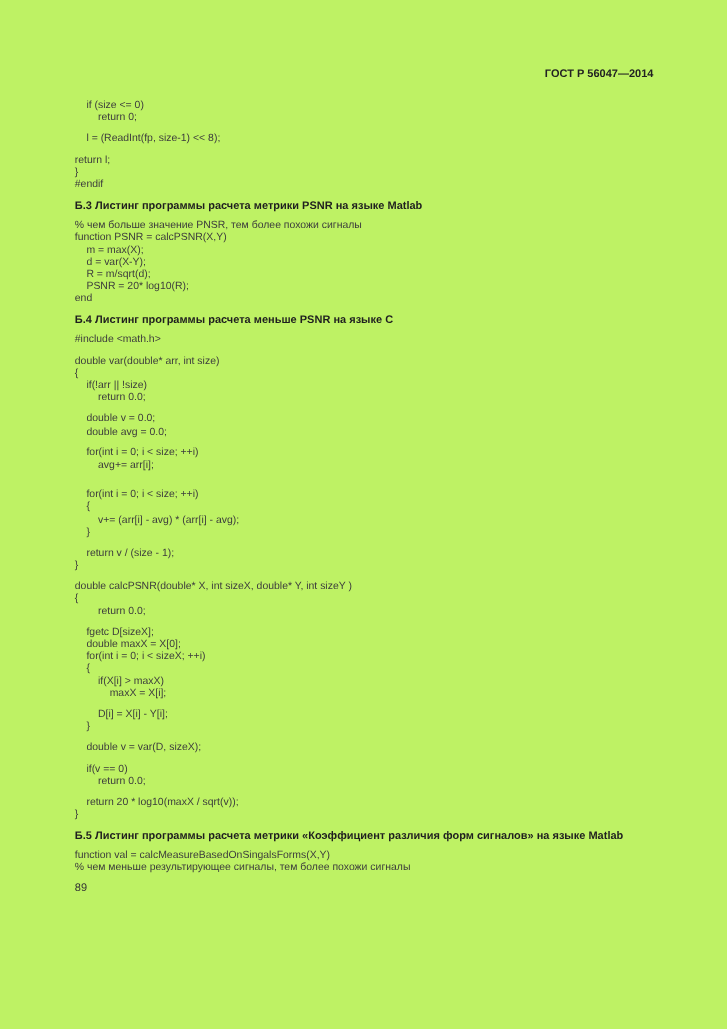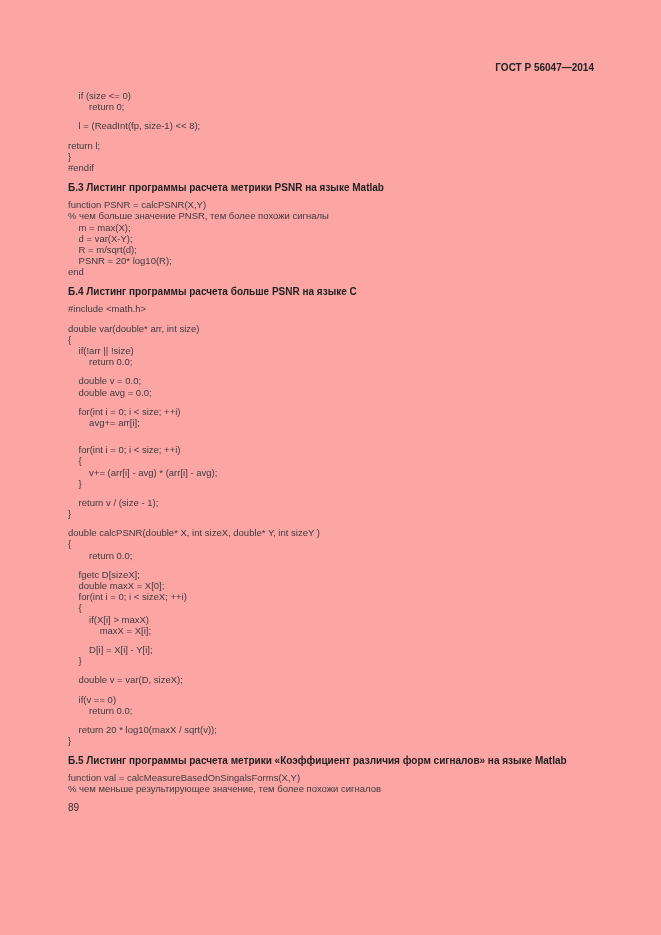--- a/index.html
+++ b/index.html
@@ -5,21 +5,21 @@
   html, body {
     margin: 0;
     padding: 0;
     background: #fbfbfb;
   }
   .page {
     position: relative;
     width: 661px;
     height: 935px;
     box-sizing: border-box;
-    background: #fca5a5;
+    background: #bef264;
     color: #3c3c3c;
     font-family: "Liberation Sans", sans-serif;
     padding: 62px 67px 0 68px;
     overflow: hidden;
   }
   .page-header {
     text-align: right;
     font-weight: bold;
     font-size: 10px;
     color: #222;
@@ -70,29 +70,29 @@
         <div class="code-line">        return 0;</div>
         <div class="code-line blank"></div>
         <div class="code-line">    l = (ReadInt(fp, size-1) &lt;&lt; 8);</div>
         <div class="code-line blank"></div>
         <div class="code-line">return l;</div>
         <div class="code-line">}</div>
         <div class="code-line">#endif</div>
       </div>
       <div class="heading">Б.3 Листинг программы расчета метрики PSNR на языке Matlab</div>
       <div class="code-block">
+        <div class="code-line">% чем больше значение PNSR, тем более похожи сигналы</div>
         <div class="code-line">function PSNR = calcPSNR(X,Y)</div>
-        <div class="code-line">% чем больше значение PNSR, тем более похожи сигналы</div>
         <div class="code-line">    m = max(X);</div>
         <div class="code-line">    d = var(X-Y);</div>
         <div class="code-line">    R = m/sqrt(d);</div>
         <div class="code-line">    PSNR = 20* log10(R);</div>
         <div class="code-line">end</div>
       </div>
-      <div class="heading">Б.4 Листинг программы расчета больше PSNR на языке C</div>
+      <div class="heading">Б.4 Листинг программы расчета меньше PSNR на языке C</div>
       <div class="code-block">
         <div class="code-line">#include &lt;math.h&gt;</div>
         <div class="code-line blank"></div>
         <div class="code-line">double var(double* arr, int size)</div>
         <div class="code-line">{</div>
         <div class="code-line">    if(!arr || !size)</div>
         <div class="code-line">        return 0.0;</div>
         <div class="code-line blank"></div>
         <div class="code-line">    double v = 0.0;</div>
         <div class="code-line">    double avg = 0.0;</div>
@@ -127,20 +127,20 @@
         <div class="code-line blank"></div>
         <div class="code-line">    if(v == 0)</div>
         <div class="code-line">        return 0.0;</div>
         <div class="code-line blank"></div>
         <div class="code-line">    return 20 * log10(maxX / sqrt(v));</div>
         <div class="code-line">}</div>
       </div>
       <div class="heading">Б.5 Листинг программы расчета метрики «Коэффициент различия форм сигналов» на языке Matlab</div>
       <div class="code-block">
         <div class="code-line">function val = calcMeasureBasedOnSingalsForms(X,Y)</div>
-        <div class="code-line">% чем меньше результирующее значение, тем более похожи сигналов</div>
+        <div class="code-line">% чем меньше результирующее сигналы, тем более похожи сигналы</div>
       </div>
     </div>
 
   <div class="page-footer">
     <span>89</span>
   </div>
 </div>
 
 </body></html>

